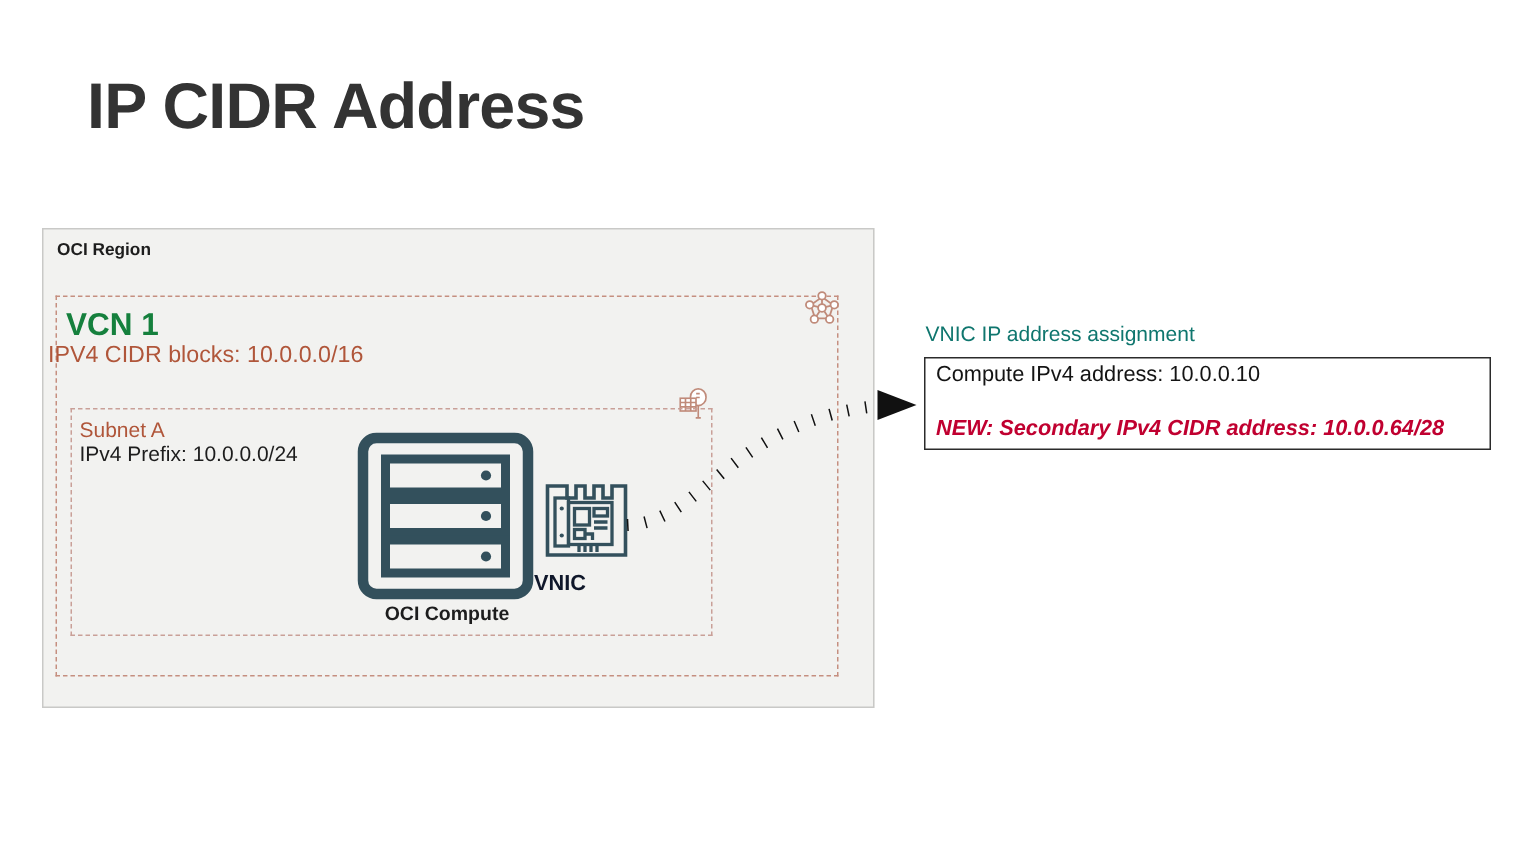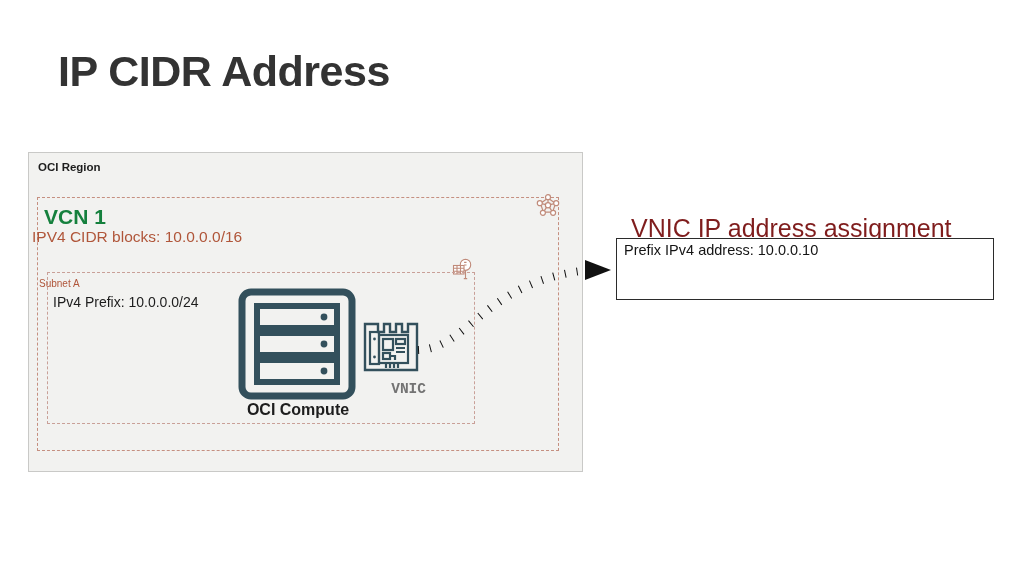--- a/index.html
+++ b/index.html
@@ -85,23 +85,23 @@
     position: absolute;
     left: 47px;
     top: 272px;
     width: 428px;
     height: 152px;
     border: 1.3px dashed #c9a098;
     box-sizing: border-box;
   }
   #subnet-title {
     position: absolute;
-    left: 39px;
+    left: 53px;
     top: 278px;
-    font-size: 10px;
+    font-size: 14px;
     color: #b0563a;
     white-space: nowrap;
   }
   #subnet-prefix {
     position: absolute;
     left: 53px;
     top: 294px;
     font-size: 14px;
     color: #1d1d1d;
     white-space: nowrap;
@@ -119,55 +119,54 @@
     position: absolute;
     left: 238px;
     top: 288px;
   }
   #compute-label {
     position: absolute;
     left: 238px;
     top: 401px;
     width: 120px;
     text-align: center;
-    font-size: 16px;
+    font-size: 13px;
     font-weight: bold;
     color: #1d1d1d;
   }
   #vnic-group {
     position: absolute;
     left: 360px;
     top: 312px;
   }
   #vnic-label {
     position: absolute;
     left: 356px;
     top: 381px;
     width: 70px;
-    text-align: right;
+    text-align: left;
     font-size: 14.5px;
     font-weight: bold;
-    color: #737373;
-    font-family: Liberation Mono, monospace;
+    color: #0f172a;
   }
 
   
   #callout-arrow {
     position: absolute;
     left: 415px;
     top: 250px;
   }
 
   
   #callout-title {
     position: absolute;
-    left: 631px;
+    left: 617px;
     top: 214px;
-    font-size: 25px;
-    color: #7f1d1d;
+    font-size: 14px;
+    color: #0f766e;
     white-space: nowrap;
   }
   #callout-box {
     position: absolute;
     left: 616px;
     top: 238px;
     width: 378px;
     height: 62px;
     background: #ffffff;
     border: 1.5px solid #2b2b2b;
@@ -273,14 +272,15 @@
 
 <div id="callout-arrow">
   <svg width="210" height="120" viewBox="0 0 210 120">
     <path d="M3 100 C 55 98, 70 30, 175 20" stroke="#111111" stroke-width="8" stroke-dasharray="1 11" stroke-linecap="butt" fill="none"></path>
     <polygon points="170,10 196,20 170,30" fill="#111111"></polygon>
   </svg>
 </div>
 
 <div id="callout-title">VNIC IP address assignment</div>
 <div id="callout-box">
-  <div class="callout-line" id="callout-line-1">Prefix IPv4 address: 10.0.0.10</div>
+  <div class="callout-line" id="callout-line-1">Compute IPv4 address: 10.0.0.10</div>
+  <div class="callout-line" id="callout-line-3">NEW: Secondary IPv4 CIDR address: 10.0.0.64/28</div>
 </div>
 
 </body></html>

